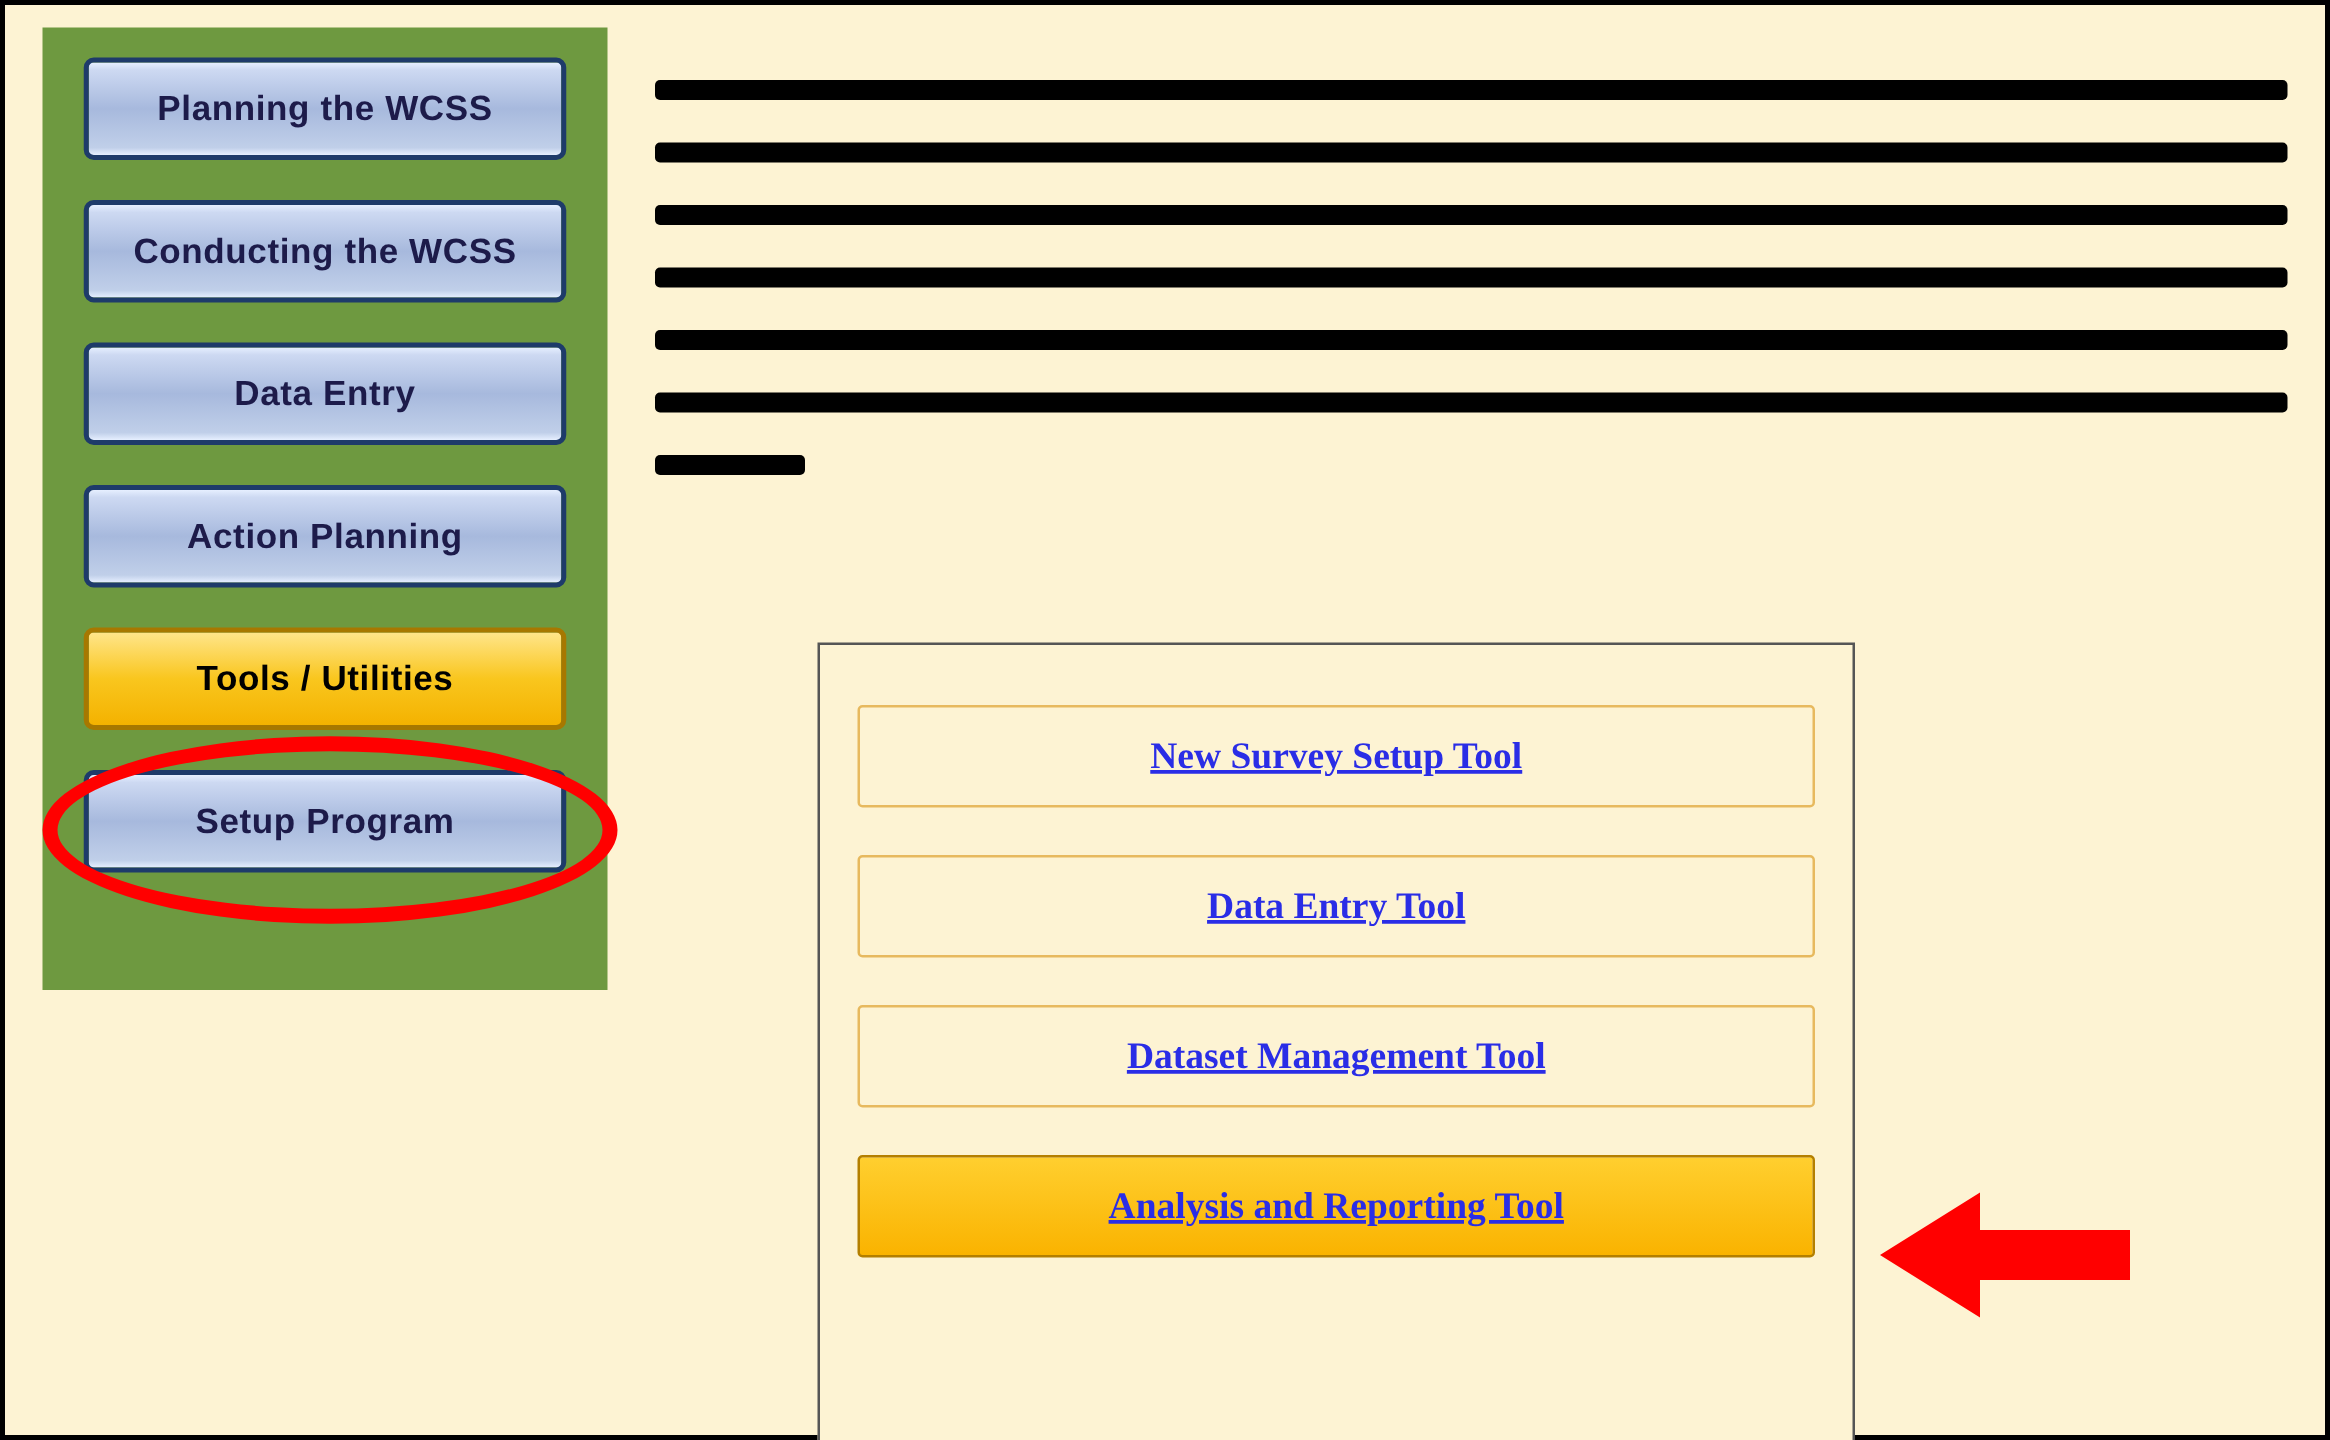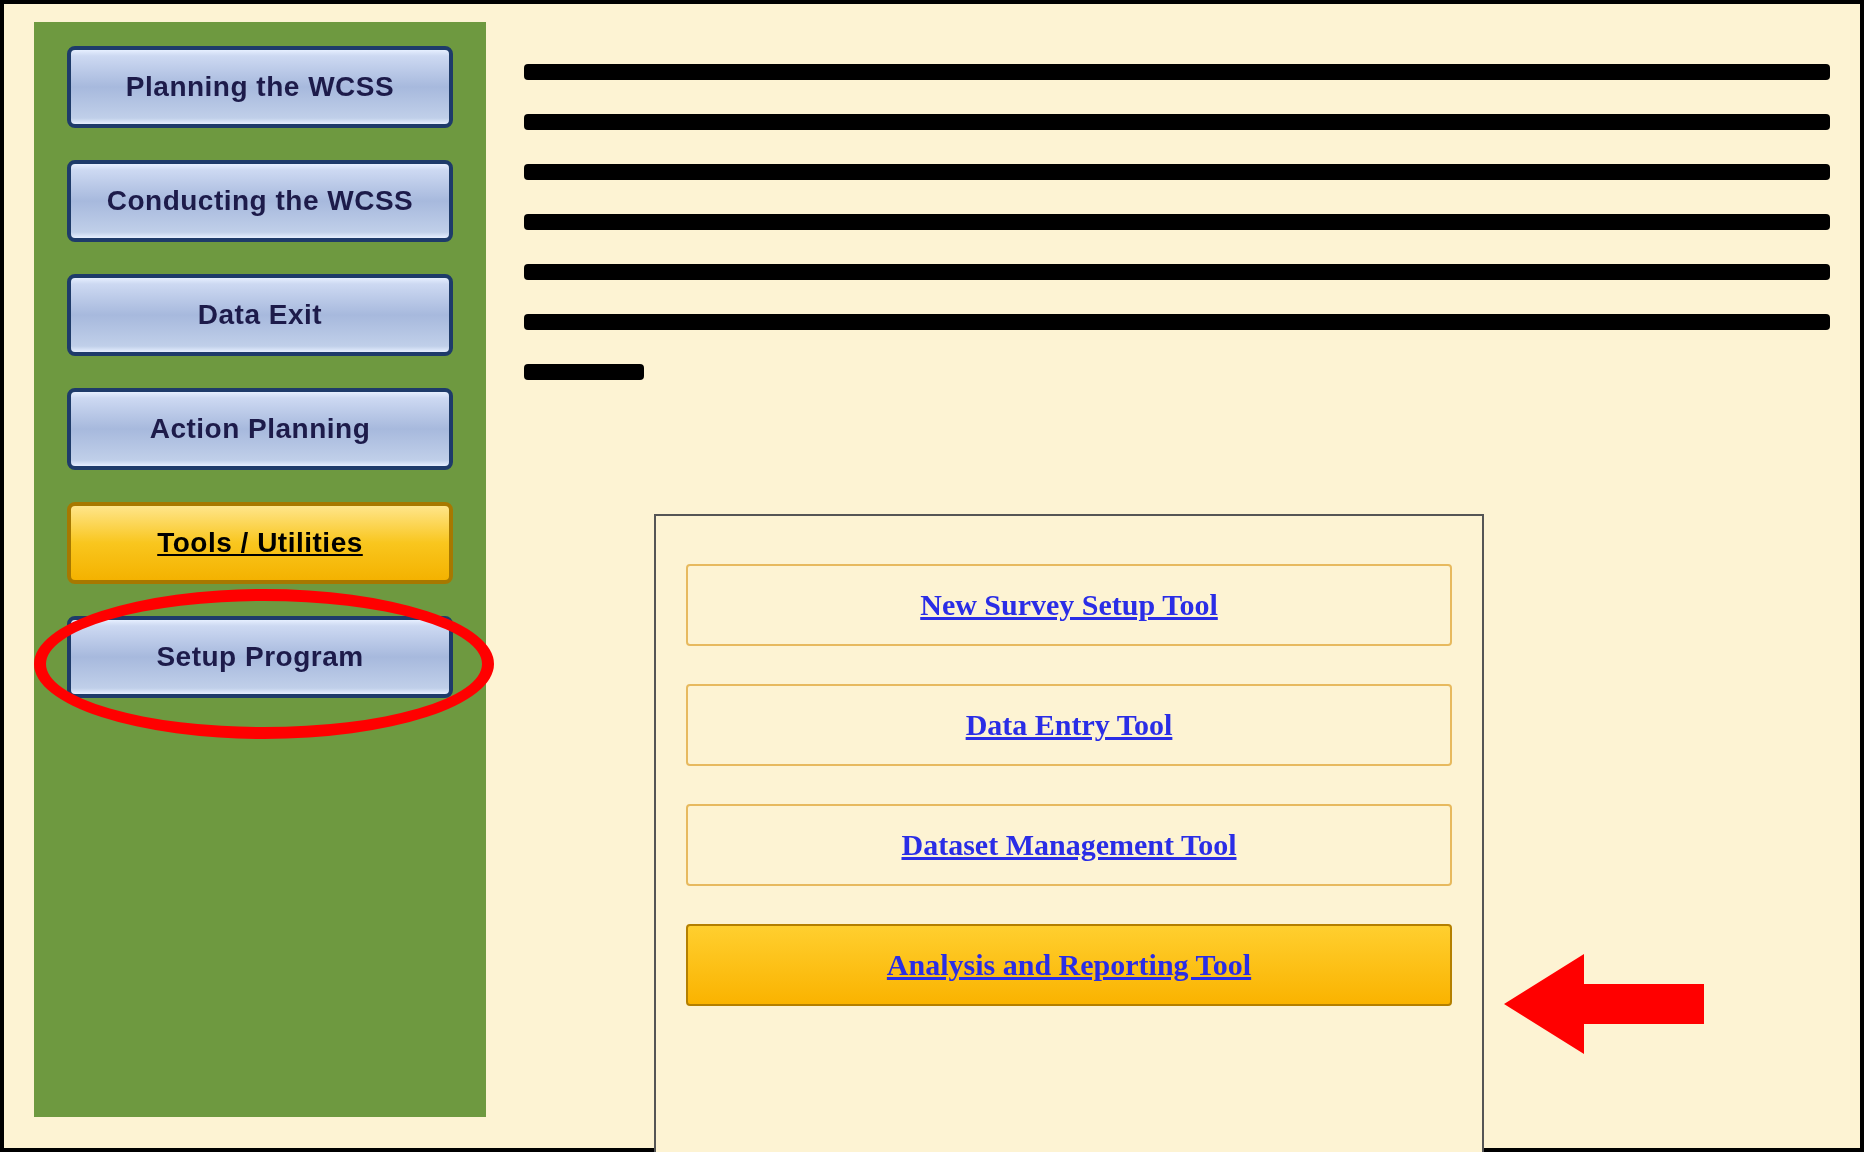--- a/index.html
+++ b/index.html
@@ -15,21 +15,21 @@
       width: 1864px;
       height: 1152px;
       border: 4px solid #000;
       background: #fdf3d3;
     }
     .sidebar {
       position: absolute;
       top: 18px;
       left: 30px;
       width: 452px;
-      height: 1095px;
+      height: 770px;
       background: #6e9940;
       padding: 24px 27px;
     }
     .nav-btn {
       position: relative;
       display: block;
       width: 386px;
       height: 82px;
       margin: 0 auto 32px auto;
       border: 4px solid #1e3b6a;
@@ -40,21 +40,20 @@
       font-weight: 700;
       cursor: pointer;
       text-align: center;
       line-height: 74px;
       letter-spacing: 0.5px;
     }
     .nav-btn.selected {
       background: linear-gradient(to bottom, #ffe58a 0%, #f9c61e 50%, #f4b200 100%);
       border-color: #a77800;
       color: #000;
-      text-decoration: underline;
     }
     
     .circle-anno {
       position: absolute;
       pointer-events: none;
       z-index: 20;
       left: 30px;
       top: 585px;
       width: 460px;
       height: 150px;
@@ -121,21 +120,21 @@
     .arrow-anno svg { width:100%; height:100%; }
   </style>
 </head>
 <body>
 
 <div class="frame">
 
   <div class="sidebar">
     <button class="nav-btn">Planning the WCSS</button>
     <button class="nav-btn">Conducting the WCSS</button>
-    <button class="nav-btn">Data Exit</button>
+    <button class="nav-btn">Data Entry</button>
     <button class="nav-btn">Action Planning</button>
     <button class="nav-btn selected">Tools / Utilities</button>
     <button class="nav-btn">Setup Program</button>
   </div>
 
   <div class="circle-anno"></div>
 
   <div class="content">
     <div class="redacted">
       <div class="bar"></div>

